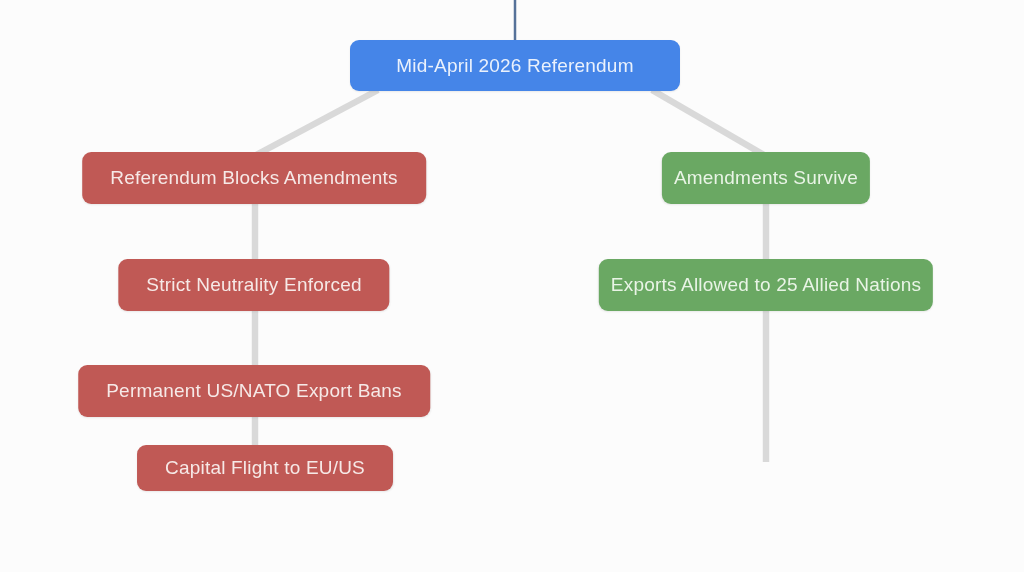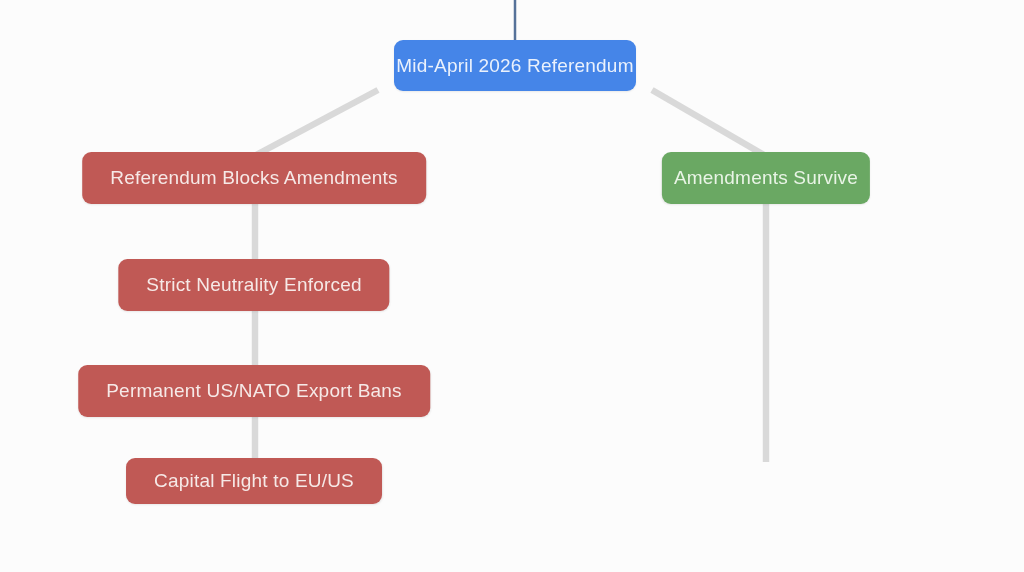--- a/index.html
+++ b/index.html
@@ -36,21 +36,21 @@
     text-align: center;
     border-radius: 9px;
     font-size: 19px;
     letter-spacing: 0.2px;
     transform: translateX(-50%);
     box-shadow: 0 1px 2px rgba(0,0,0,0.08);
   }
   .node-root {
     left: 515px;
     top: 40px;
-    width: 242px;
+    width: 330px;
     line-height: 51px;
     background: var(--root-fill, #4585e8);
     color: var(--root-text, #eaf1fc);
   }
   .node-neg {
     left: 254px;
     background: var(--neg-fill, #c05955);
     color: var(--neg-text, #f6e9e7);
     padding: 0 28px;
     line-height: 52px;
@@ -58,21 +58,21 @@
   .node-pos {
     left: 766px;
     background: var(--pos-fill, #6aa863);
     color: var(--pos-text, #e9f4e6);
     padding: 0 12px;
     line-height: 52px;
   }
   .row-0 { top: 152px; text-align: right; }
   .row-1 { top: 259px; }
   .row-2 { top: 365px; }
-  .row-3 { top: 458px; line-height: 46px; }
+  .row-3 { top: 445px; line-height: 46px; margin-left: 11px; }
 </style>
 </head>
 <body>
 
 <div id="canvas" style="--bg: #fcfcfc; --root-fill: #4585e8; --root-text: #eaf1fc; --neg-fill: #c05955; --neg-text: #f6e9e7; --pos-fill: #6aa863; --pos-text: #e9f4e6; --connector: #d9d9d9; --top-line: #567299;">
 
   <svg id="connectors" viewBox="0 0 1024 572" xmlns="http://www.w3.org/2000/svg">
     <line class="top-edge" x1="515" y1="0" x2="515" y2="42"></line>
     <line class="edge" x1="378" y1="90" x2="256" y2="155"></line>
     <line class="edge" x1="652" y1="90" x2="764" y2="155"></line>
@@ -81,14 +81,15 @@
   </svg>
 
   <div class="node node-root">Mid-April 2026 Referendum</div>
 
   <div class="node node-neg row-0">Referendum Blocks Amendments</div>
   <div class="node node-neg row-2">Permanent US/NATO Export Bans</div>
   <div class="node node-neg row-1">Strict Neutrality Enforced</div>
   <div class="node node-neg row-3">Capital Flight to EU/US</div>
 
   <div class="node node-pos row-0">Amendments Survive</div>
+  <div class="node node-pos row-1">Exports Allowed to 25 Allied Nations</div>
 
 </div>
 
 </body></html>

